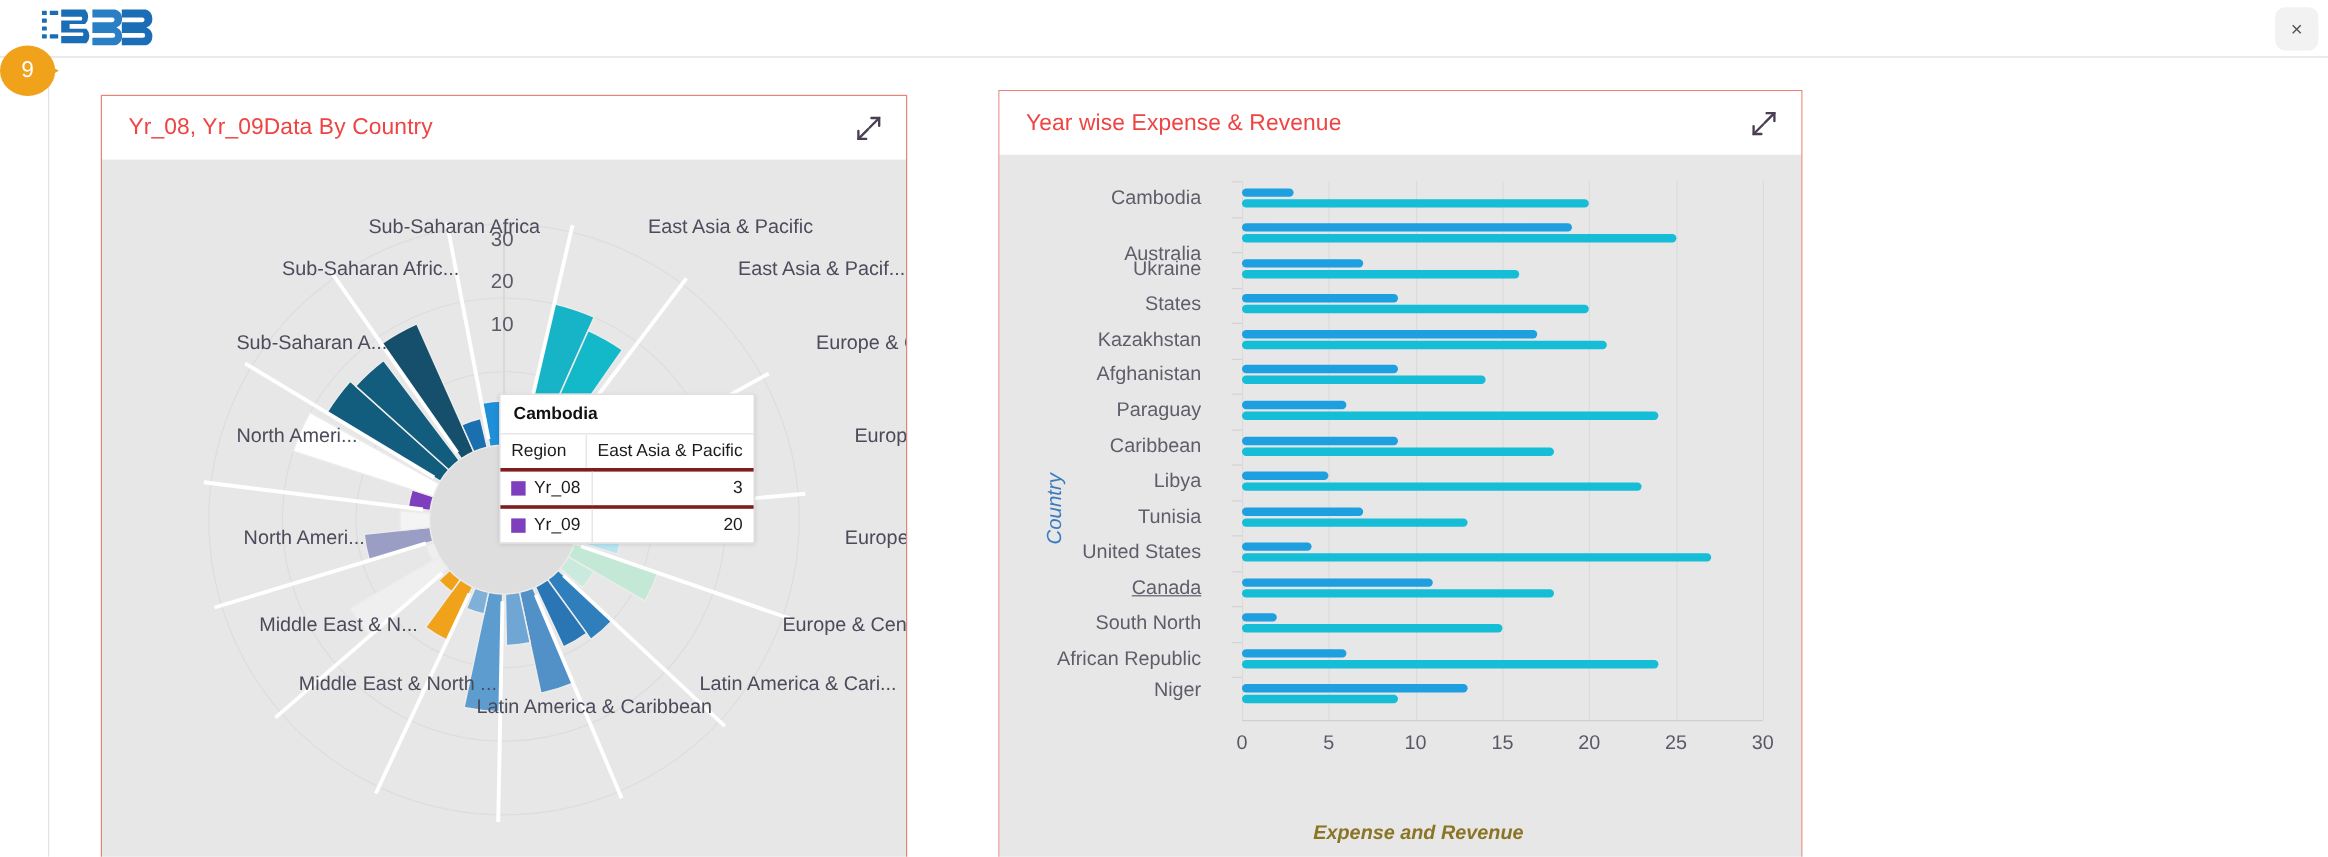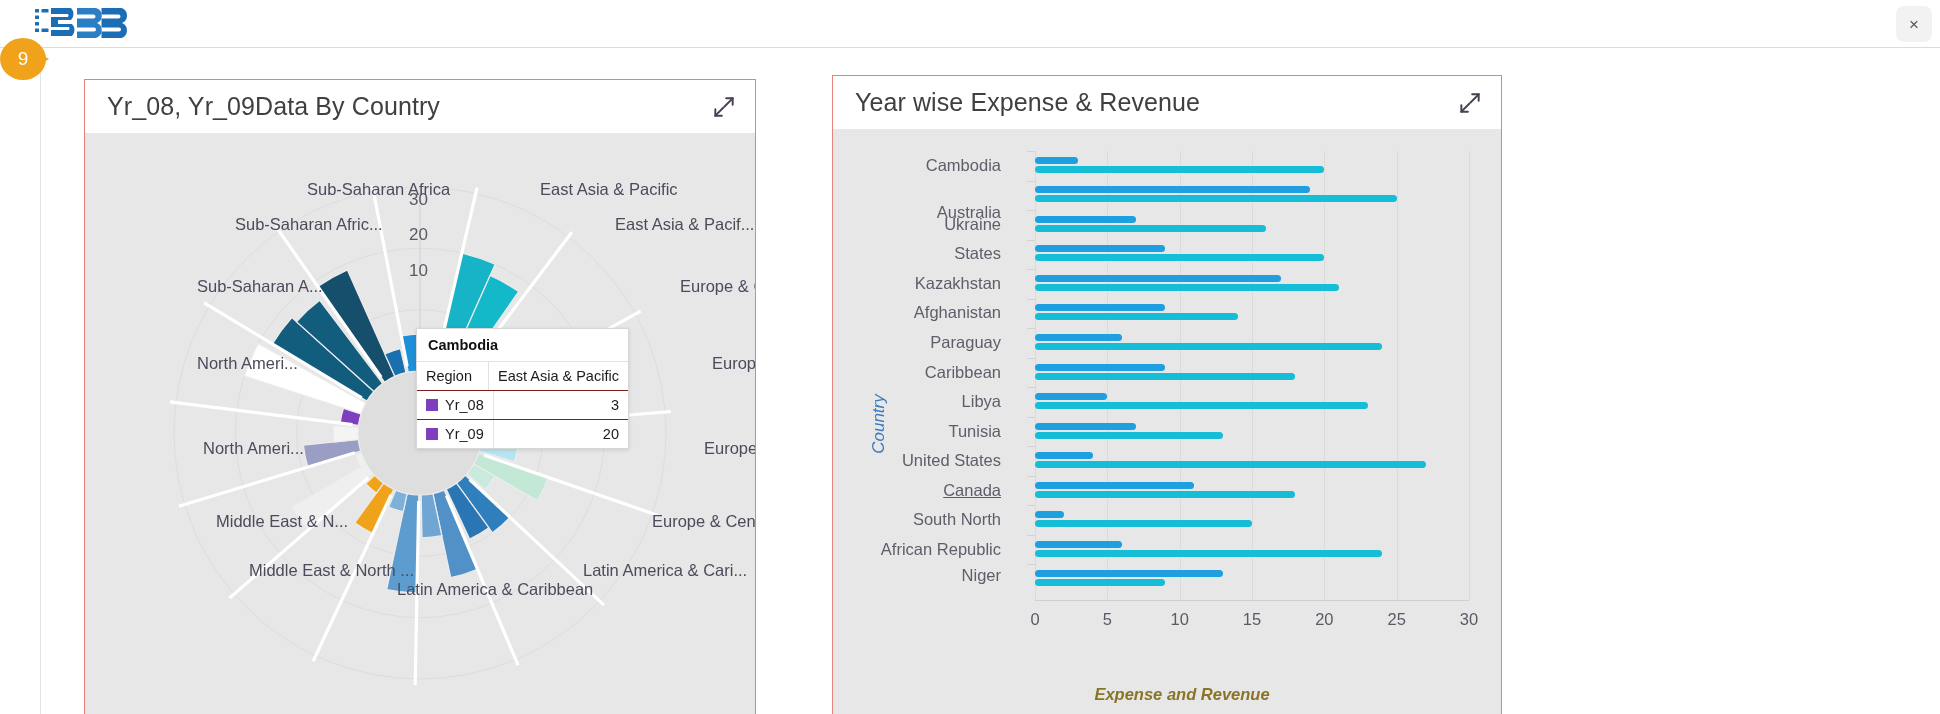--- a/index.html
+++ b/index.html
@@ -65,21 +65,21 @@
     display: flex; flex-direction: column;
   }
   .card-left  { left: 84px;  top: 30px; width: 672px; height: 644px; }
   .card-right { left: 832px; top: 26px; width: 670px; height: 644px; }
 
   .card-head {
     height: 53px; flex: 0 0 53px; background: #fff;
     display: flex; align-items: center; padding: 0 18px 0 22px;
   }
   .card-title {
-    flex: 1 1 auto; font-size: 25px; color: #404040; letter-spacing: .1px;
+    flex: 1 1 auto; font-size: 19px; color: #ef4444; letter-spacing: .1px;
     white-space: nowrap; overflow: hidden;
   }
   .expand-icon {
     flex: 0 0 auto; width: 26px; height: 26px; cursor: pointer;
     color: #4a3f52;
   }
   .card-body {
     flex: 1 1 auto; background: #e7e7e7; position: relative; overflow: hidden;
   }
 
@@ -99,21 +99,21 @@
     position: absolute; left: 331px; top: 195px;
     background: #fff; border: 1px solid #d7d7d7;
     box-shadow: 0 1px 4px rgba(0,0,0,.12);
     font-size: 14.5px; color: #222; z-index: 30;
     width: 213px;
   }
   .tt-title {
     font-weight: bold; font-size: 14.5px; padding: 8px 11px 8px 11px;
     border-bottom: 1px solid #e2e2e2; color: #111;
   }
-  .tt-row { display: flex; border-bottom: 1px solid #7f1d1d; }
+  .tt-row { display: flex; border-bottom: 3px solid #7f1d1d; }
   .tt-row:last-child { border-bottom: none; }
   .tt-k {
     flex: 0 0 72px; padding: 6px 9px; color: #1c1c1c;
     display: flex; align-items: center; gap: 7px;
     border-right: 1px solid #e2e2e2;
   }
   .tt-v { flex: 1 1 auto; padding: 6px 9px; text-align: right; color: #1c1c1c; }
   .sw { width: 12px; height: 12px; display: inline-block; flex: 0 0 12px; }
 
   

